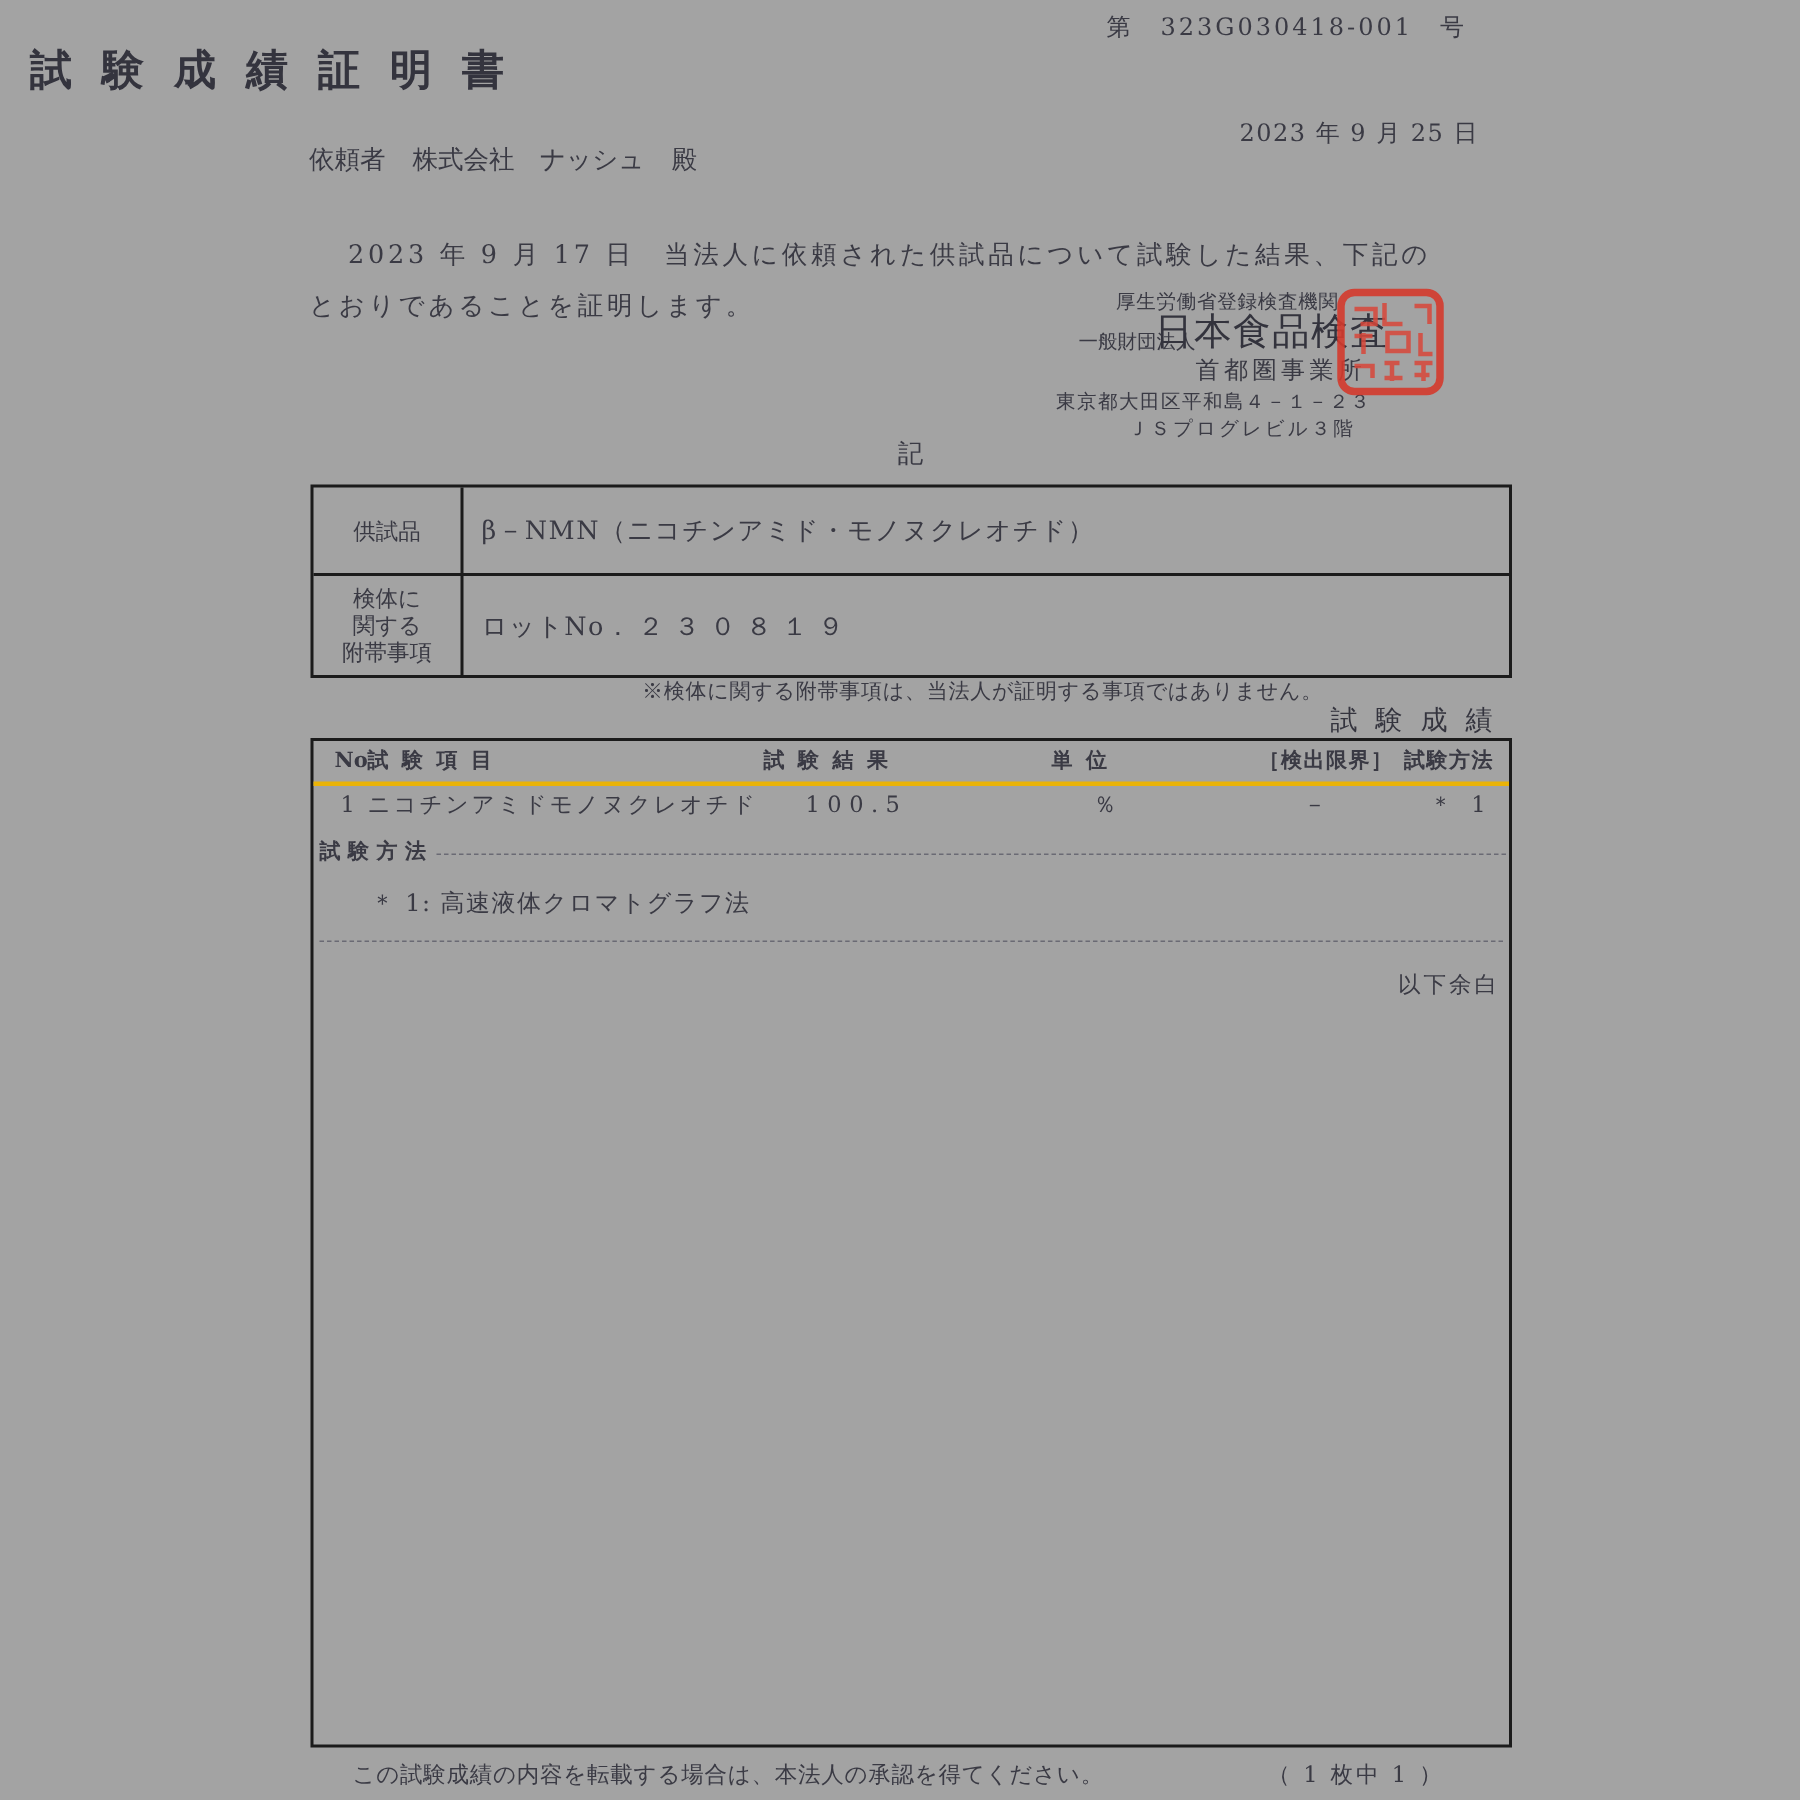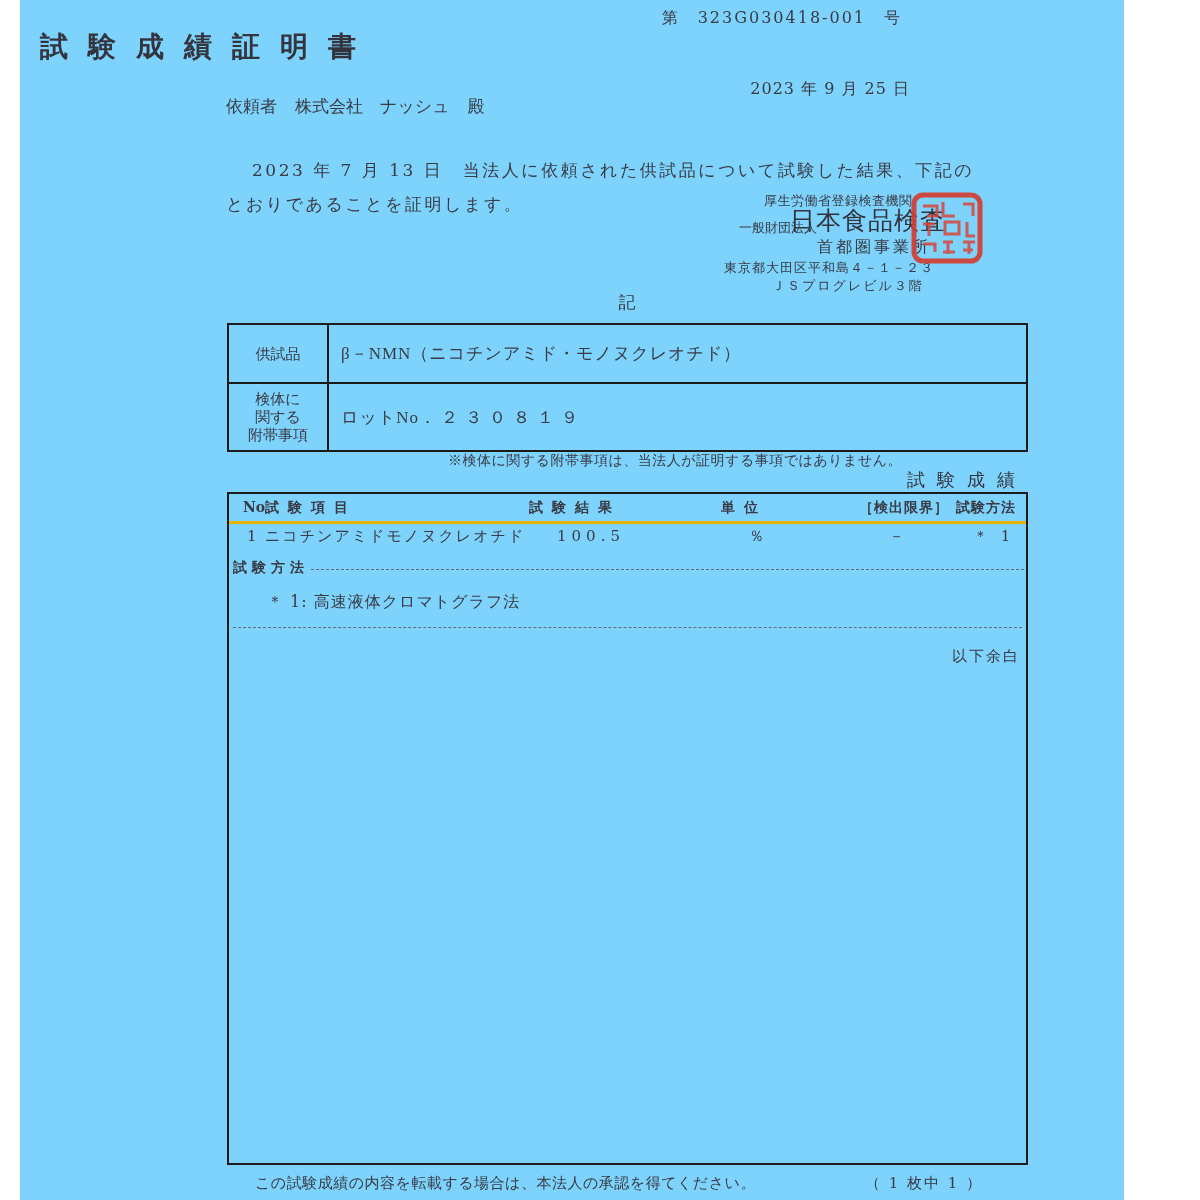--- a/index.html
+++ b/index.html
@@ -1,23 +1,22 @@
 <!DOCTYPE html>
 <html><head>
 <meta charset="utf-8">
 <style>
   html,body{margin:0;padding:0;background:#ffffff;}
   .page{
     position:relative;
-    width:1104px;height:1200px;
-    background:#7dd3fc;
+    width:1200px;height:1200px;
+    background:#a3a3a3;
     font-family:"DejaVu Serif","Liberation Serif",serif;
     color:#3a3a44;
     overflow:hidden;
-    margin-left:20px;
   }
   .abs{position:absolute;}
   
   .doc-number{top:8px;right:222px;font-size:16px;letter-spacing:2px;}
   .title{top:28px;left:0;width:100%;text-align:left;font-size:28px;font-weight:bold;
          letter-spacing:20px;text-indent:20px;color:#34343e;}
   .issue-date{top:79px;right:214px;font-size:16px;letter-spacing:1px;}
   .client-line{top:95px;left:206px;font-size:17px;color:#3a3a44;}
   .client-line .gap{display:inline-block;width:18px;}
   
@@ -28,21 +27,21 @@
   .corp-type{top:219px;left:719px;font-size:13px;}
   .corp-name{top:204px;left:770px;font-size:25px;letter-spacing:1px;color:#33333d;}
   .office{top:237px;left:797px;font-size:16px;letter-spacing:3px;}
   .addr1{top:259px;left:704px;font-size:13px;letter-spacing:1px;}
   .addr2{top:277px;left:752px;font-size:13px;letter-spacing:2px;}
   .seal{top:192px;left:891px;width:72px;height:72px;}
   
   .record-mark{top:291px;left:0;width:1214px;text-align:center;font-size:17px;}
   
   .sample-table{left:207px;top:323px;width:801px;border:2px solid #1b1b1b;box-sizing:border-box;}
-  .st-row{display:grid;grid-template-columns:100px 1fr;font-family:Liberation Serif, serif;}
+  .st-row{display:grid;grid-template-columns:100px 1fr;}
   .st-row.r1{height:57px;border-bottom:2px solid #1b1b1b;}
   .st-row.r2{height:66px;}
   .st-label{border-right:2px solid #1b1b1b;display:flex;flex-direction:column;
             align-items:center;justify-content:center;font-size:15px;line-height:18px;}
   .st-value{display:flex;align-items:center;padding-left:12px;font-size:17px;letter-spacing:1px;}
   .st-value .lot-num{letter-spacing:7px;margin-left:4px;}
   .sample-note{top:452px;left:250px;width:810px;text-align:center;font-size:14px;letter-spacing:.5px;}
   
   .results-heading{top:468px;left:207px;width:800px;text-align:right;font-size:18px;
                    font-weight:normal;letter-spacing:12px;text-indent:12px;color:#34343e;}
@@ -88,21 +87,21 @@
 
   <div class="abs title">試験成績証明書</div>
 
   <div class="abs issue-date">2023 年 9 月 25 日</div>
 
   <div class="abs client-line">
     <span>依頼者</span><span class="gap"></span><span>株式会社　ナッシュ</span><span class="gap"></span><span>殿</span>
   </div>
 
   <div class="abs body-par">
-    <div class="indent">2023 年 7 月 13 日　当法人に依頼された供試品について試験した結果、下記の</div>
+    <div class="indent">2023 年 9 月 17 日　当法人に依頼された供試品について試験した結果、下記の</div>
     <div>とおりであることを証明します。</div>
   </div>
 
   <div class="abs reg-label">厚生労働省登録検査機関</div>
   <div class="abs corp-type">一般財団法人</div>
   <div class="abs corp-name">日本食品検査</div>
   <div class="abs office">首都圏事業所</div>
   <div class="abs addr1">東京都大田区平和島４－１－２３</div>
   <div class="abs addr2">ＪＳプログレビル３階</div>
 

